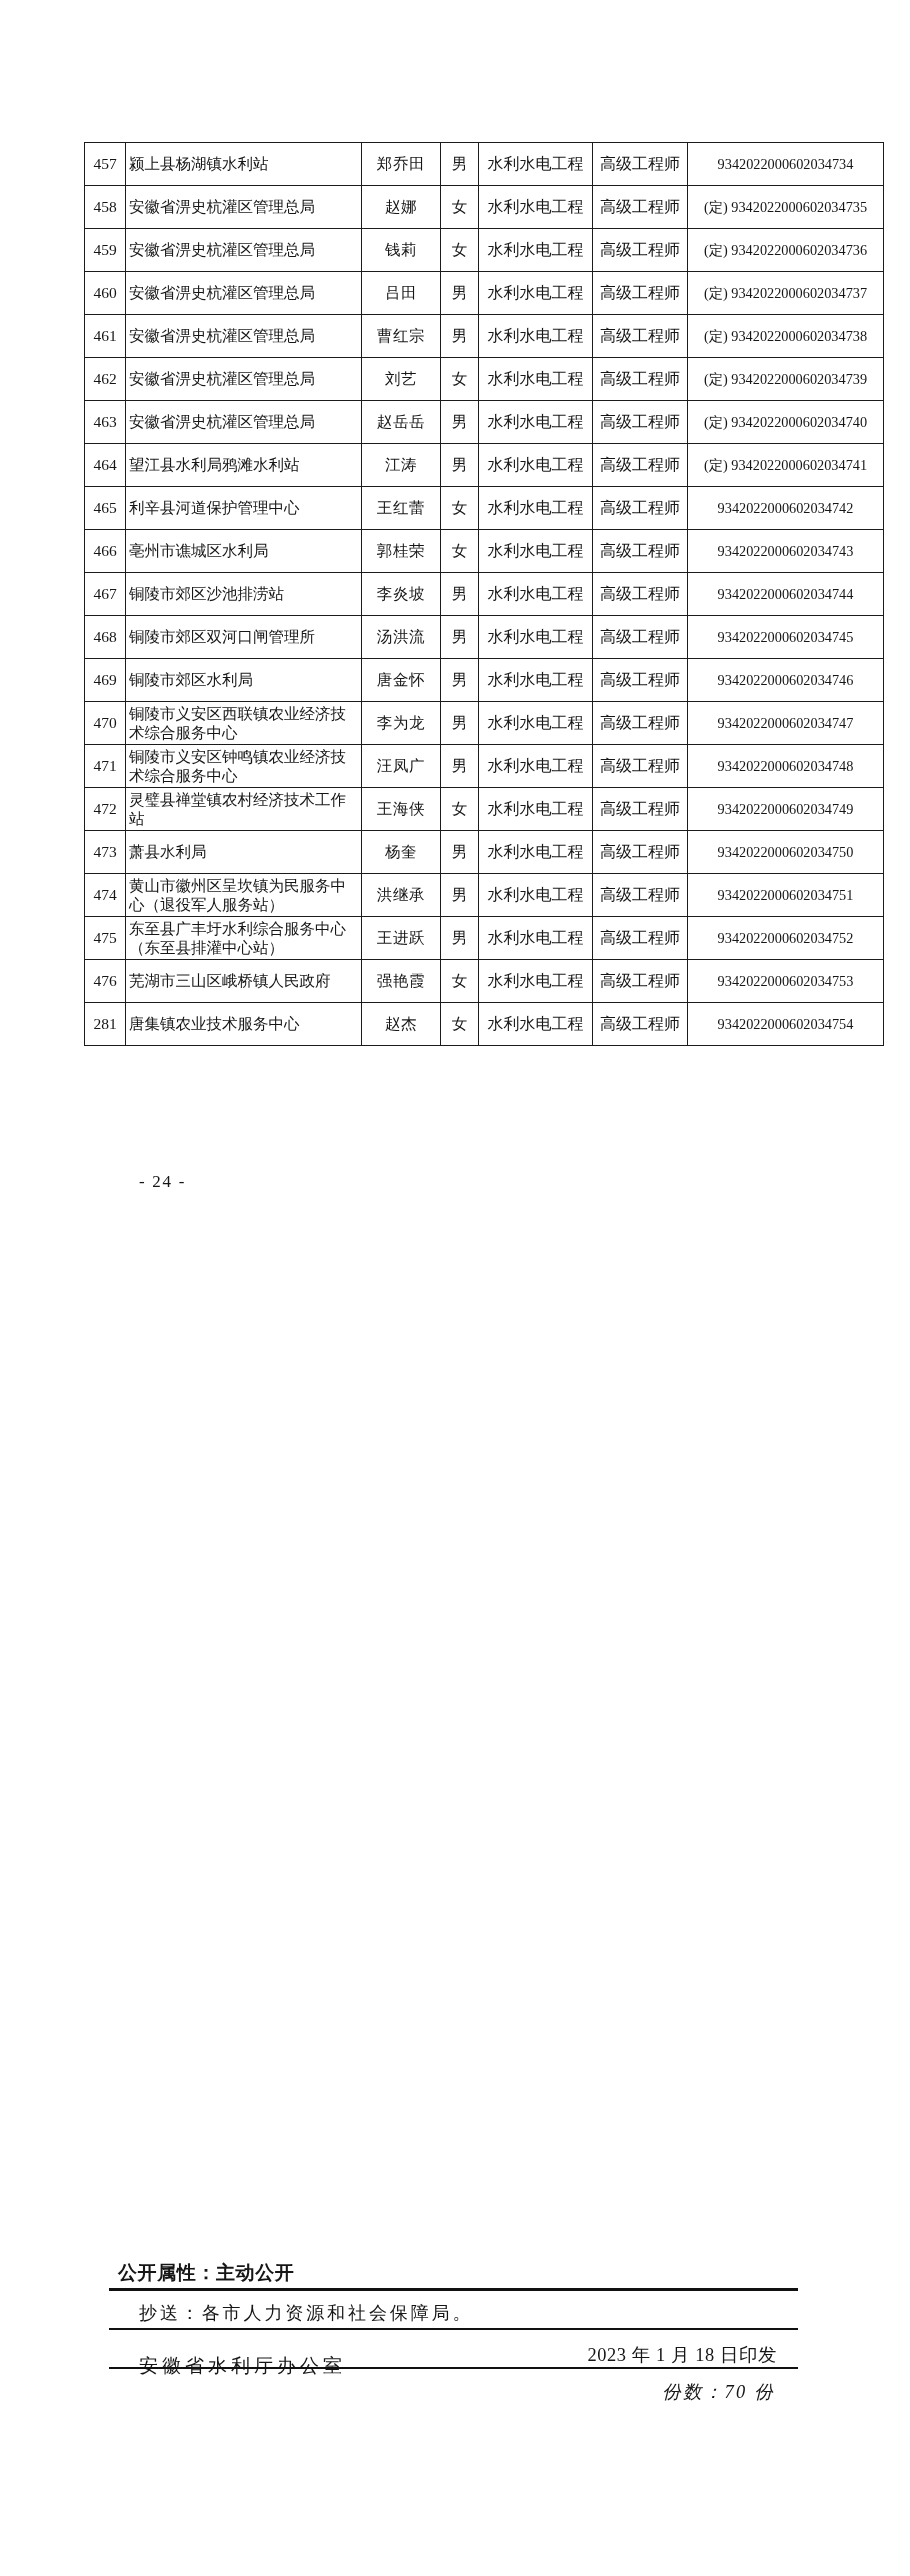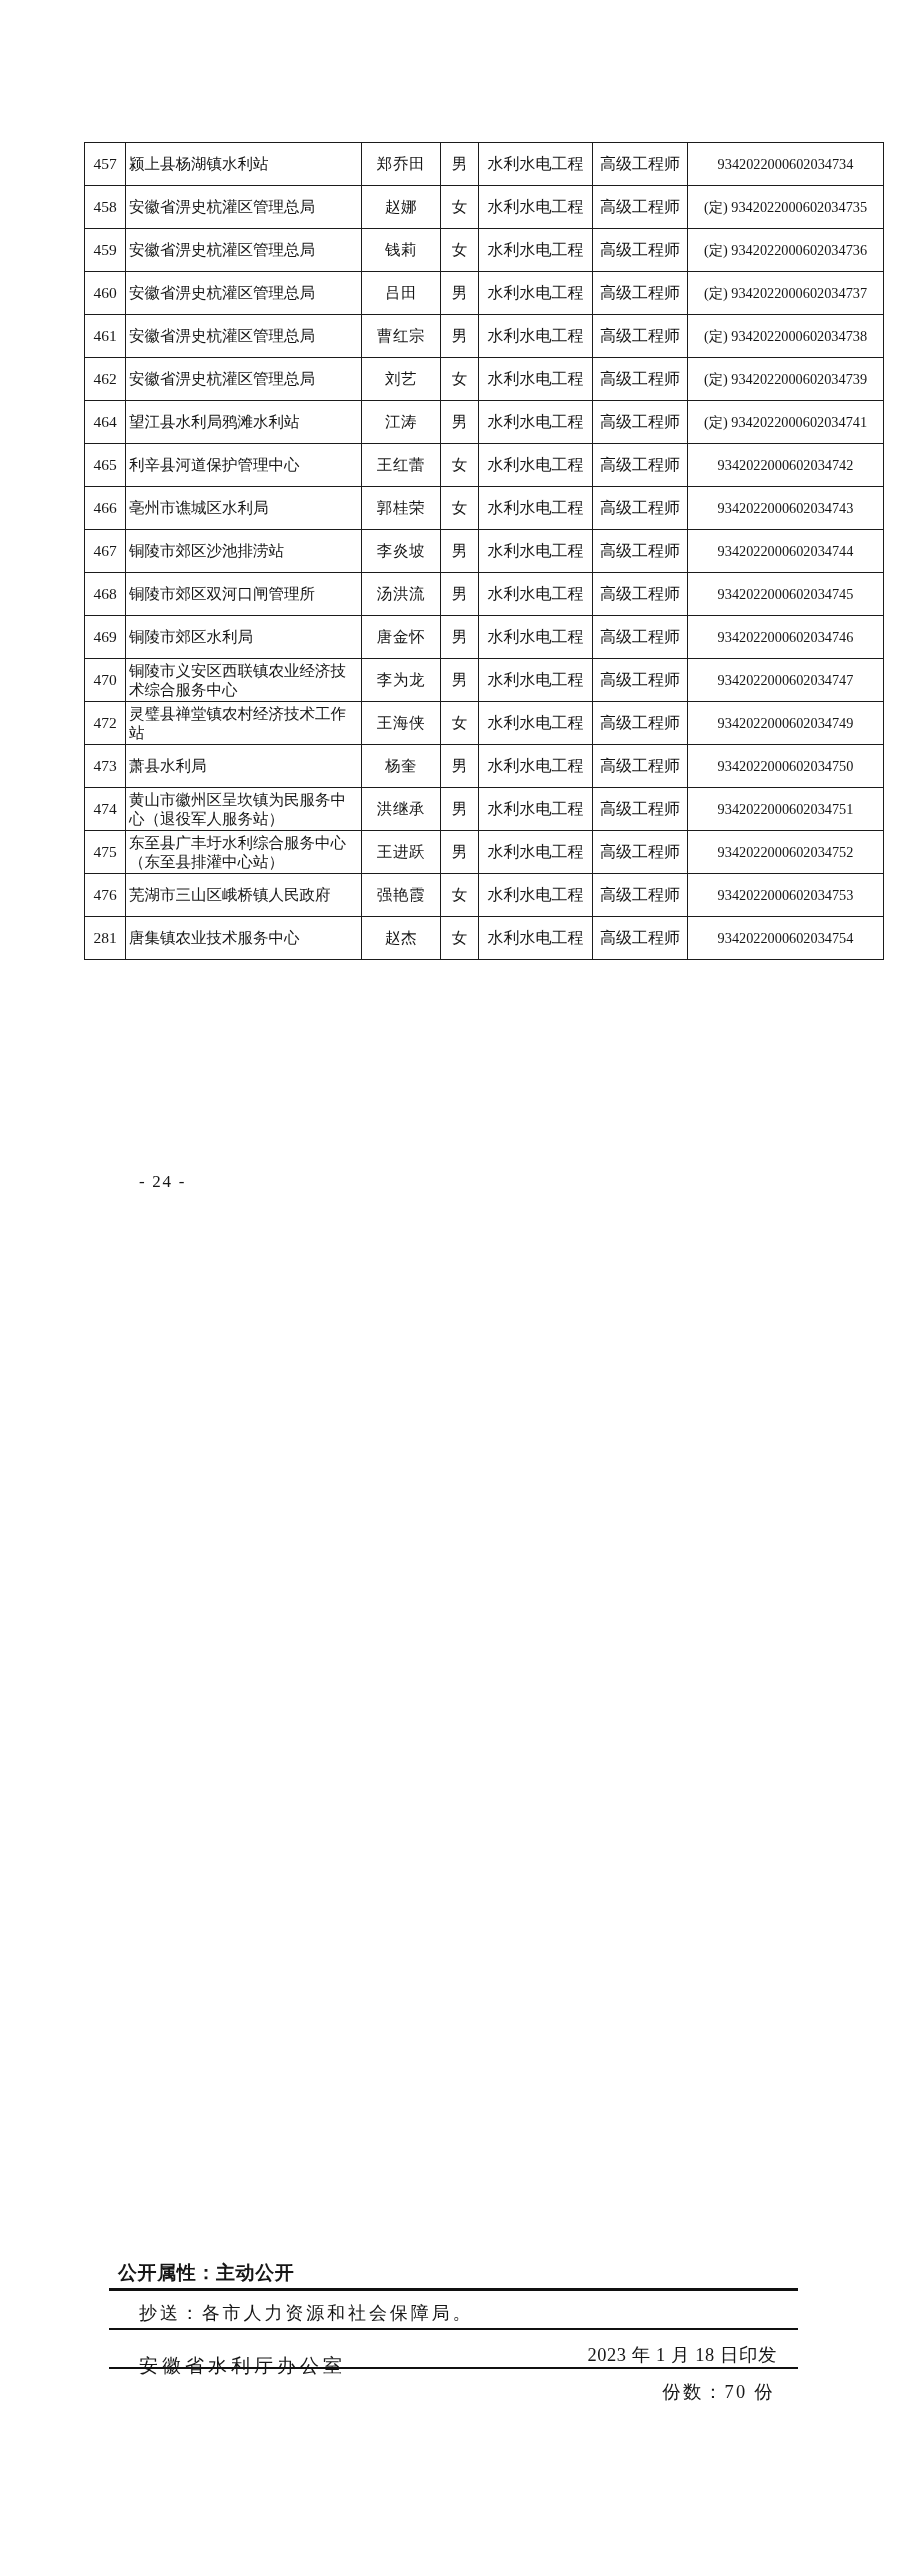--- a/index.html
+++ b/index.html
@@ -85,20 +85,21 @@
     top:2342px;
     font-size:18.4px;
     letter-spacing:0.6px;
   }
   .copies{
     position:absolute;
     right:136px;
     top:2379px;
     font-size:18.4px;
     letter-spacing:2.3px;
+    font-style:italic;
   }
 </style>
 </head>
 <body>
 
 <div class="page">
 
   <table class="roster">
     <colgroup>
       <col style="width:41px">
@@ -158,20 +159,29 @@
         <tr>
           <td class="c-no">462</td>
           <td class="c-org">安徽省淠史杭灌区管理总局</td>
           <td class="c-name">刘艺</td>
           <td class="c-gender">女</td>
           <td class="c-major">水利水电工程</td>
           <td class="c-title">高级工程师</td>
           <td class="c-cert">(定) 9342022000602034739</td>
         </tr>
         <tr>
+          <td class="c-no">463</td>
+          <td class="c-org">安徽省淠史杭灌区管理总局</td>
+          <td class="c-name">赵岳岳</td>
+          <td class="c-gender">男</td>
+          <td class="c-major">水利水电工程</td>
+          <td class="c-title">高级工程师</td>
+          <td class="c-cert">(定) 9342022000602034740</td>
+        </tr>
+        <tr>
           <td class="c-no">464</td>
           <td class="c-org">望江县水利局鸦滩水利站</td>
           <td class="c-name">江涛</td>
           <td class="c-gender">男</td>
           <td class="c-major">水利水电工程</td>
           <td class="c-title">高级工程师</td>
           <td class="c-cert">(定) 9342022000602034741</td>
         </tr>
         <tr>
           <td class="c-no">465</td>
@@ -221,20 +231,29 @@
         <tr>
           <td class="c-no">470</td>
           <td class="c-org">铜陵市义安区西联镇农业经济技术综合服务中心</td>
           <td class="c-name">李为龙</td>
           <td class="c-gender">男</td>
           <td class="c-major">水利水电工程</td>
           <td class="c-title">高级工程师</td>
           <td class="c-cert">9342022000602034747</td>
         </tr>
         <tr>
+          <td class="c-no">471</td>
+          <td class="c-org">铜陵市义安区钟鸣镇农业经济技术综合服务中心</td>
+          <td class="c-name">汪凤广</td>
+          <td class="c-gender">男</td>
+          <td class="c-major">水利水电工程</td>
+          <td class="c-title">高级工程师</td>
+          <td class="c-cert">9342022000602034748</td>
+        </tr>
+        <tr>
           <td class="c-no">472</td>
           <td class="c-org">灵璧县禅堂镇农村经济技术工作站</td>
           <td class="c-name">王海侠</td>
           <td class="c-gender">女</td>
           <td class="c-major">水利水电工程</td>
           <td class="c-title">高级工程师</td>
           <td class="c-cert">9342022000602034749</td>
         </tr>
         <tr>
           <td class="c-no">473</td>

